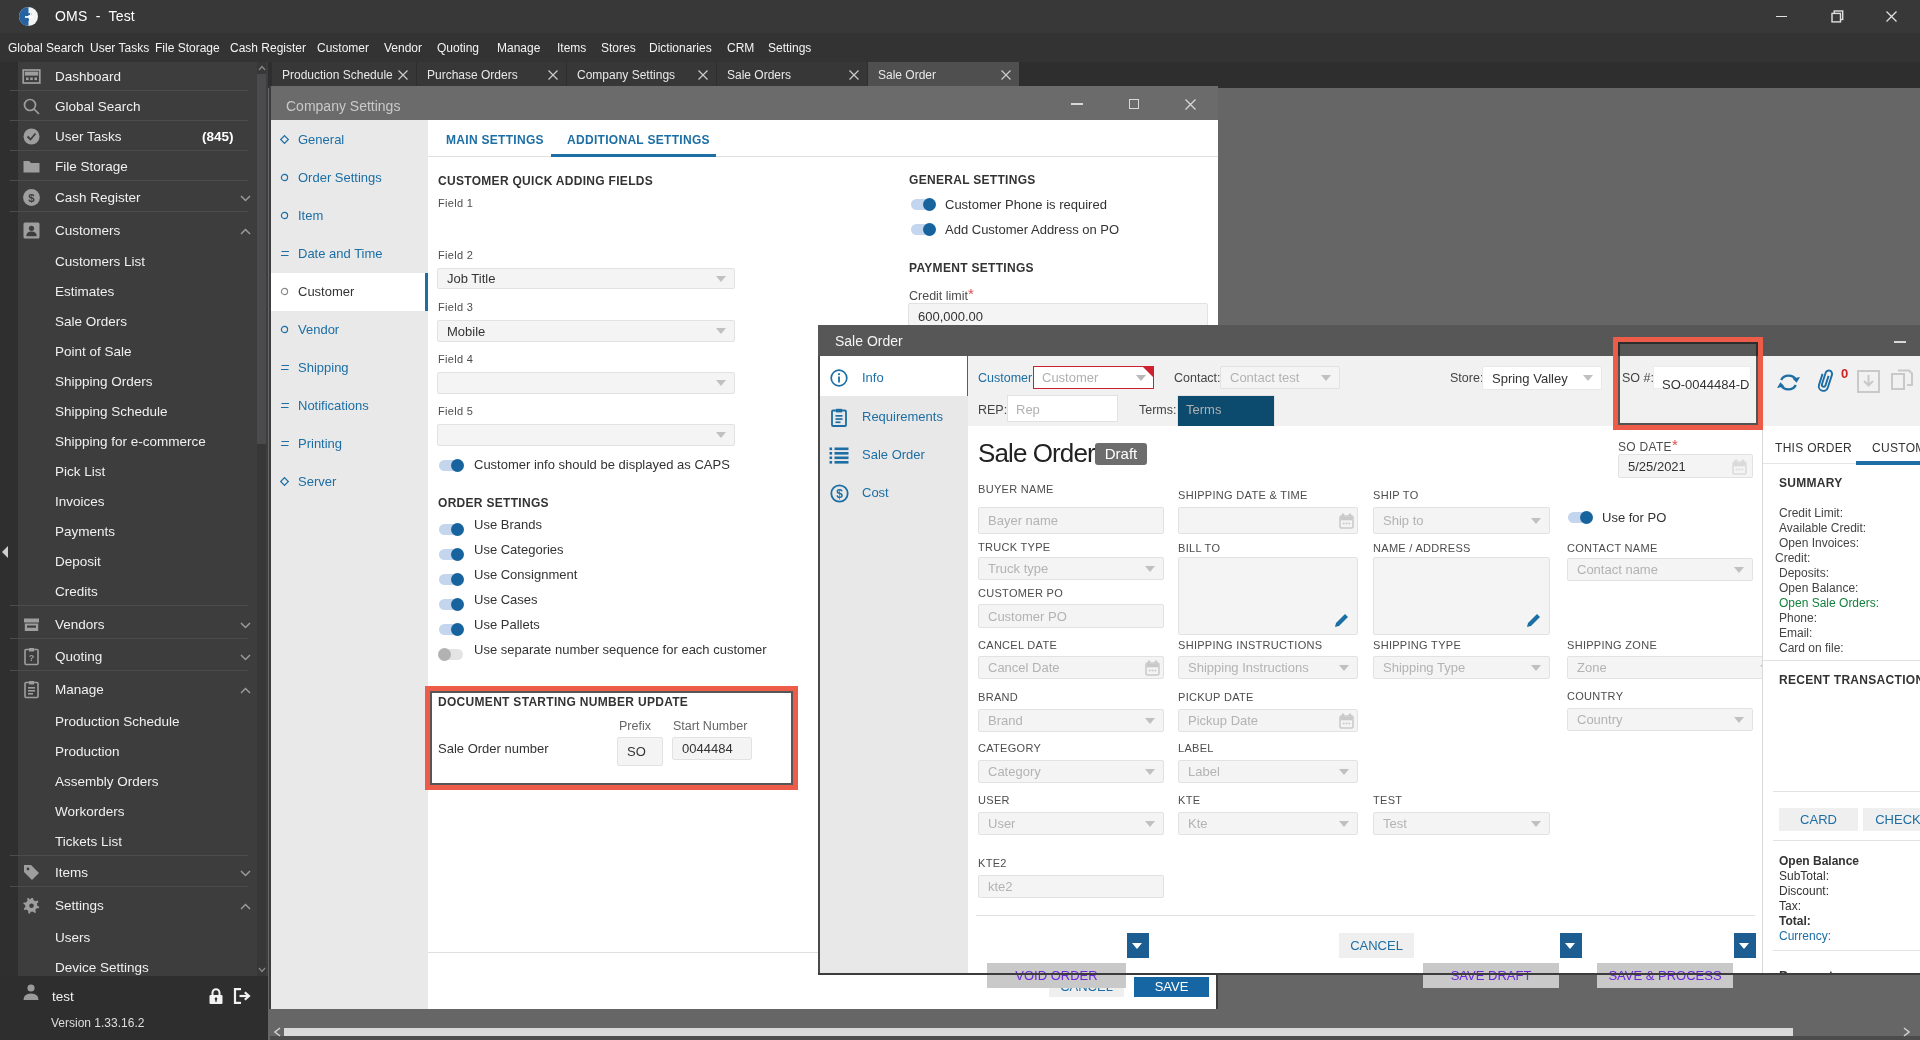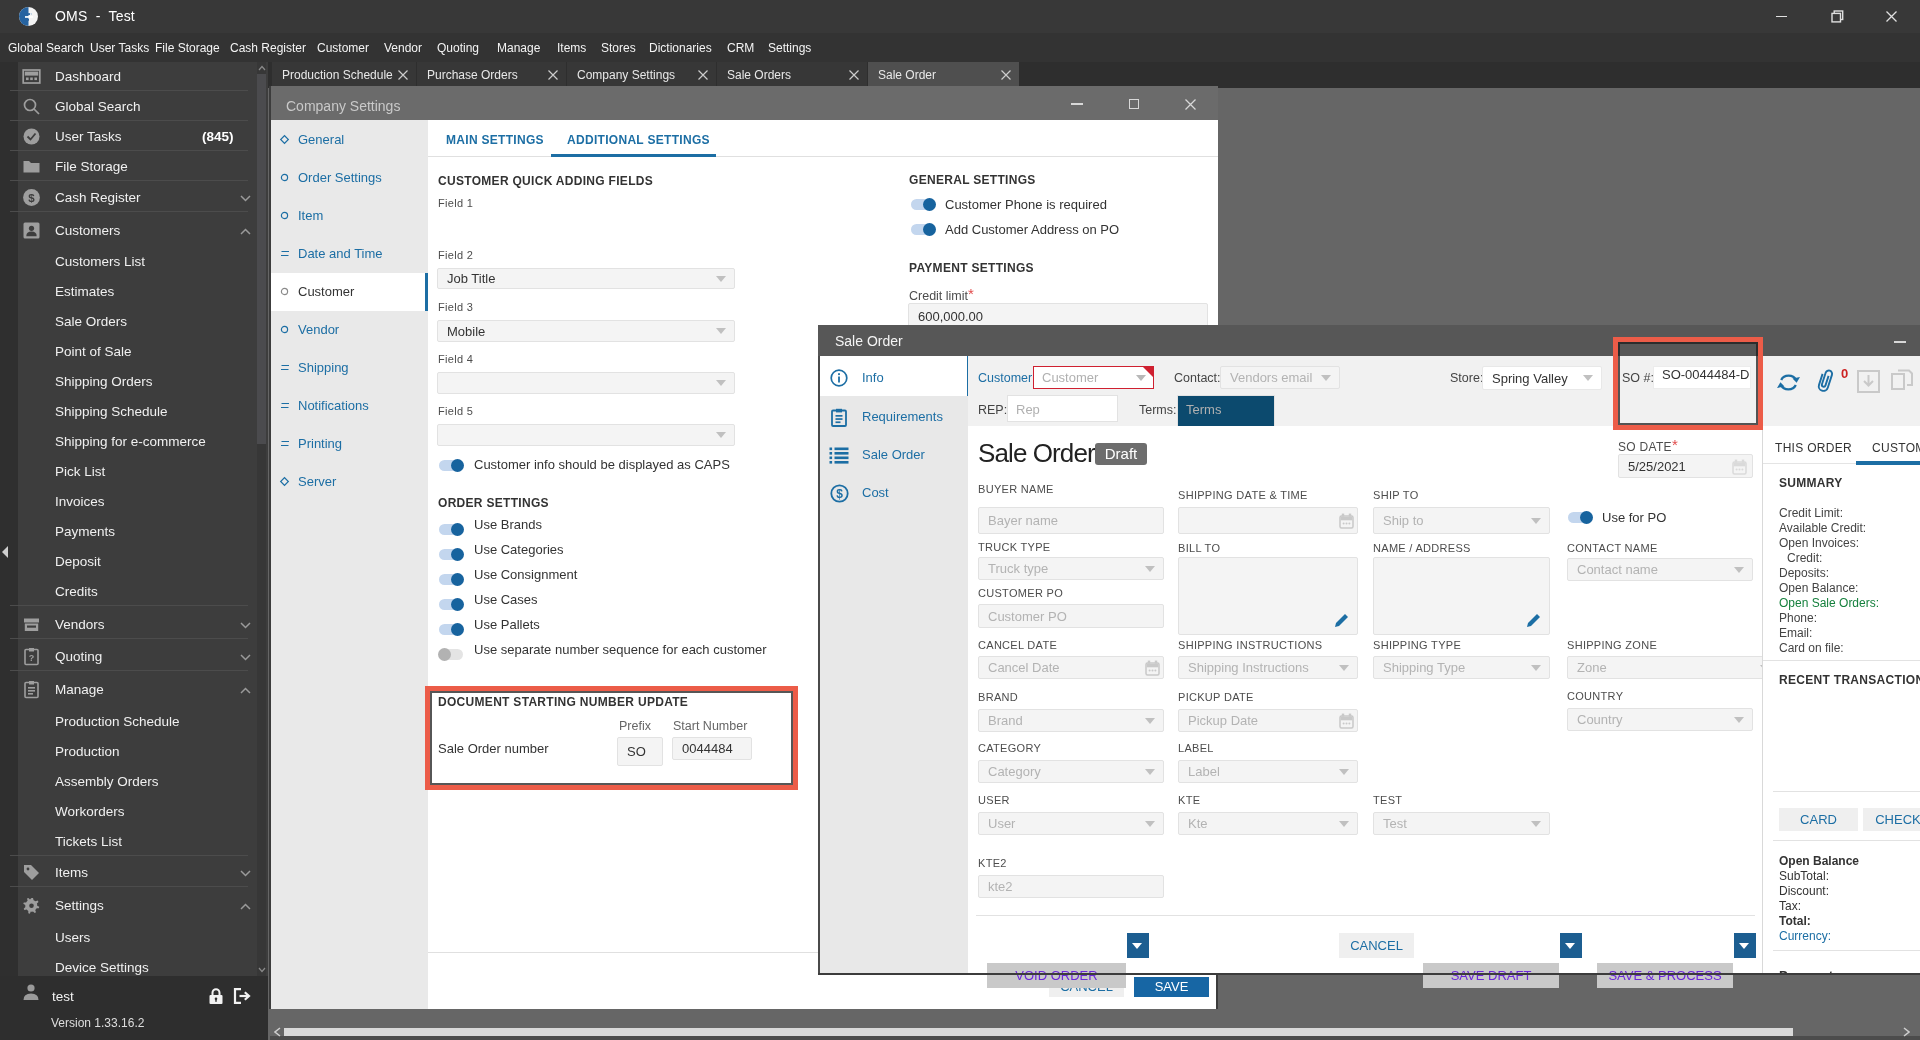--- a/index.html
+++ b/index.html
@@ -416,29 +416,29 @@
 </div>
 <div class="abs" style="left:150px;top:31px;width:952px;height:70px;background:#f1f1f1">
 <div class="abs" style="left:10px;top:15px;color:#1c6ea4;font-size:12.5px">Customer:</div>
 <div class="abs" style="left:65px;top:10px;width:121px;height:23px;background:#ffffff;border:1.5px solid #cf2030">
         <div class="abs" style="left:8px;top:3px;color:#b0b0b0;font-size:13px">Customer</div>
         <div class="abs" style="right:-1px;top:-1px;width:0;height:0;border-left:12px solid transparent;border-top:12px solid #cf2030"></div>
         <div class="abs" style="right:7px;top:8px;width:0;height:0;border-left:5.5px solid transparent;border-right:5.5px solid transparent;border-top:6.5px solid #b8b8b8"></div>
       </div>
 <div class="abs" style="left:206px;top:15px;color:#444;font-size:12.5px">Contact:</div>
 <div class="inp dd" style="left:252px;top:10px;width:120px;height:23px">
-        <span class="ph">Vendors email</span>
+        <span class="ph">Contact test</span>
       </div>
 <div class="abs" style="left:482px;top:15px;color:#444;font-size:12.5px">Store:</div>
 <div class="inp dd dark" style="left:514px;top:10px;width:120px;height:24px;background:#ffffff;border-color:#e8e8e8">
         <span class="ph" style="color:#333">Spring Valley</span>
       </div>
 <div class="abs" style="left:654px;top:15px;color:#444;font-size:12.5px">SO #:</div>
 <div class="abs" style="left:685px;top:10px;width:98px;height:23px;background:#ffffff;border:1px solid #ececec">
-        <div class="abs" style="left:8px;top:0;color:#333;font-size:13px;white-space:nowrap">SO-0044484-D</div>
+        <div class="abs" style="left:8px;top:10px;color:#333;font-size:13px;white-space:nowrap">SO-0044484-D</div>
       </div>
 <div class="abs" style="left:10px;top:47px;color:#444;font-size:12.5px">REP:</div>
 <div class="abs" style="left:39px;top:39px;width:111px;height:27px;background:#ffffff;border:1px solid #e2e2e2">
         <div class="abs" style="left:8px;top:6px;color:#b0b0b0;font-size:13px">Rep</div>
       </div>
 <div class="abs" style="left:171px;top:47px;color:#444;font-size:12.5px">Terms:</div>
 <div class="abs" style="left:209px;top:39px;width:98px;height:33px;background:#0c4a6e;border:1px solid #e2e2e2">
         <div class="abs" style="left:8px;top:6px;color:#b0b0b0;font-size:13px">Terms</div>
       </div>
 <svg class="abs" style="left:807px;top:15px" width="27" height="23" viewBox="0 0 27 23">
@@ -602,21 +602,21 @@
 <div class="abs" style="left:968px;top:426px;width:952px;height:3px;background:#ffffff;z-index:11"></div>
 <div class="abs" style="left:1762px;top:428px;width:158px;height:547px;background:#ffffff;border-left:1px solid #d9d9d9;z-index:11;overflow:hidden">
 <div class="abs" style="left:12px;top:13px;color:#333;font-size:12px;letter-spacing:.3px">THIS ORDER</div>
 <div class="abs" style="left:109px;top:13px;color:#333;font-size:12px;letter-spacing:.3px">CUSTOMER</div>
 <div class="abs" style="left:0;top:35px;width:158px;height:1px;background:#e4e4e4"></div>
 <div class="abs" style="left:93px;top:33px;width:65px;height:3.5px;background:#1c6ea4"></div>
 <div class="hdr" style="left:16px;top:48px">SUMMARY</div>
 <div class="abs" style="left:16px;top:78px;color:#444;font-size:12px;white-space:nowrap">Credit Limit:</div>
 <div class="abs" style="left:16px;top:93px;color:#444;font-size:12px;white-space:nowrap">Available Credit:</div>
 <div class="abs" style="left:16px;top:108px;color:#444;font-size:12px;white-space:nowrap">Open Invoices:</div>
-<div class="abs" style="left:24px;top:123px;color:#444;font-size:12px;white-space:nowrap">Credit:</div>
+<div class="abs" style="left:12px;top:123px;color:#444;font-size:12px;white-space:nowrap">Credit:</div>
 <div class="abs" style="left:16px;top:138px;color:#444;font-size:12px;white-space:nowrap">Deposits:</div>
 <div class="abs" style="left:16px;top:153px;color:#444;font-size:12px;white-space:nowrap">Open Balance:</div>
 <div class="abs" style="left:16px;top:168px;color:#15803d;font-size:12px;white-space:nowrap">Open Sale Orders:</div>
 <div class="abs" style="left:16px;top:183px;color:#444;font-size:12px;white-space:nowrap">Phone:</div>
 <div class="abs" style="left:16px;top:198px;color:#444;font-size:12px;white-space:nowrap">Email:</div>
 <div class="abs" style="left:16px;top:213px;color:#444;font-size:12px;white-space:nowrap">Card on file:</div>
 <div class="abs" style="left:0px;top:232px;width:158px;height:1px;background:#e2e2e2"></div>
 <div class="hdr" style="left:16px;top:245px;white-space:nowrap">RECENT TRANSACTIONS</div>
 <div class="abs" style="left:10px;top:363px;width:148px;height:1px;background:#e2e2e2"></div>
 <div class="btn lite" style="left:16px;top:380px;width:79px;height:23px;line-height:23px">CARD</div>

